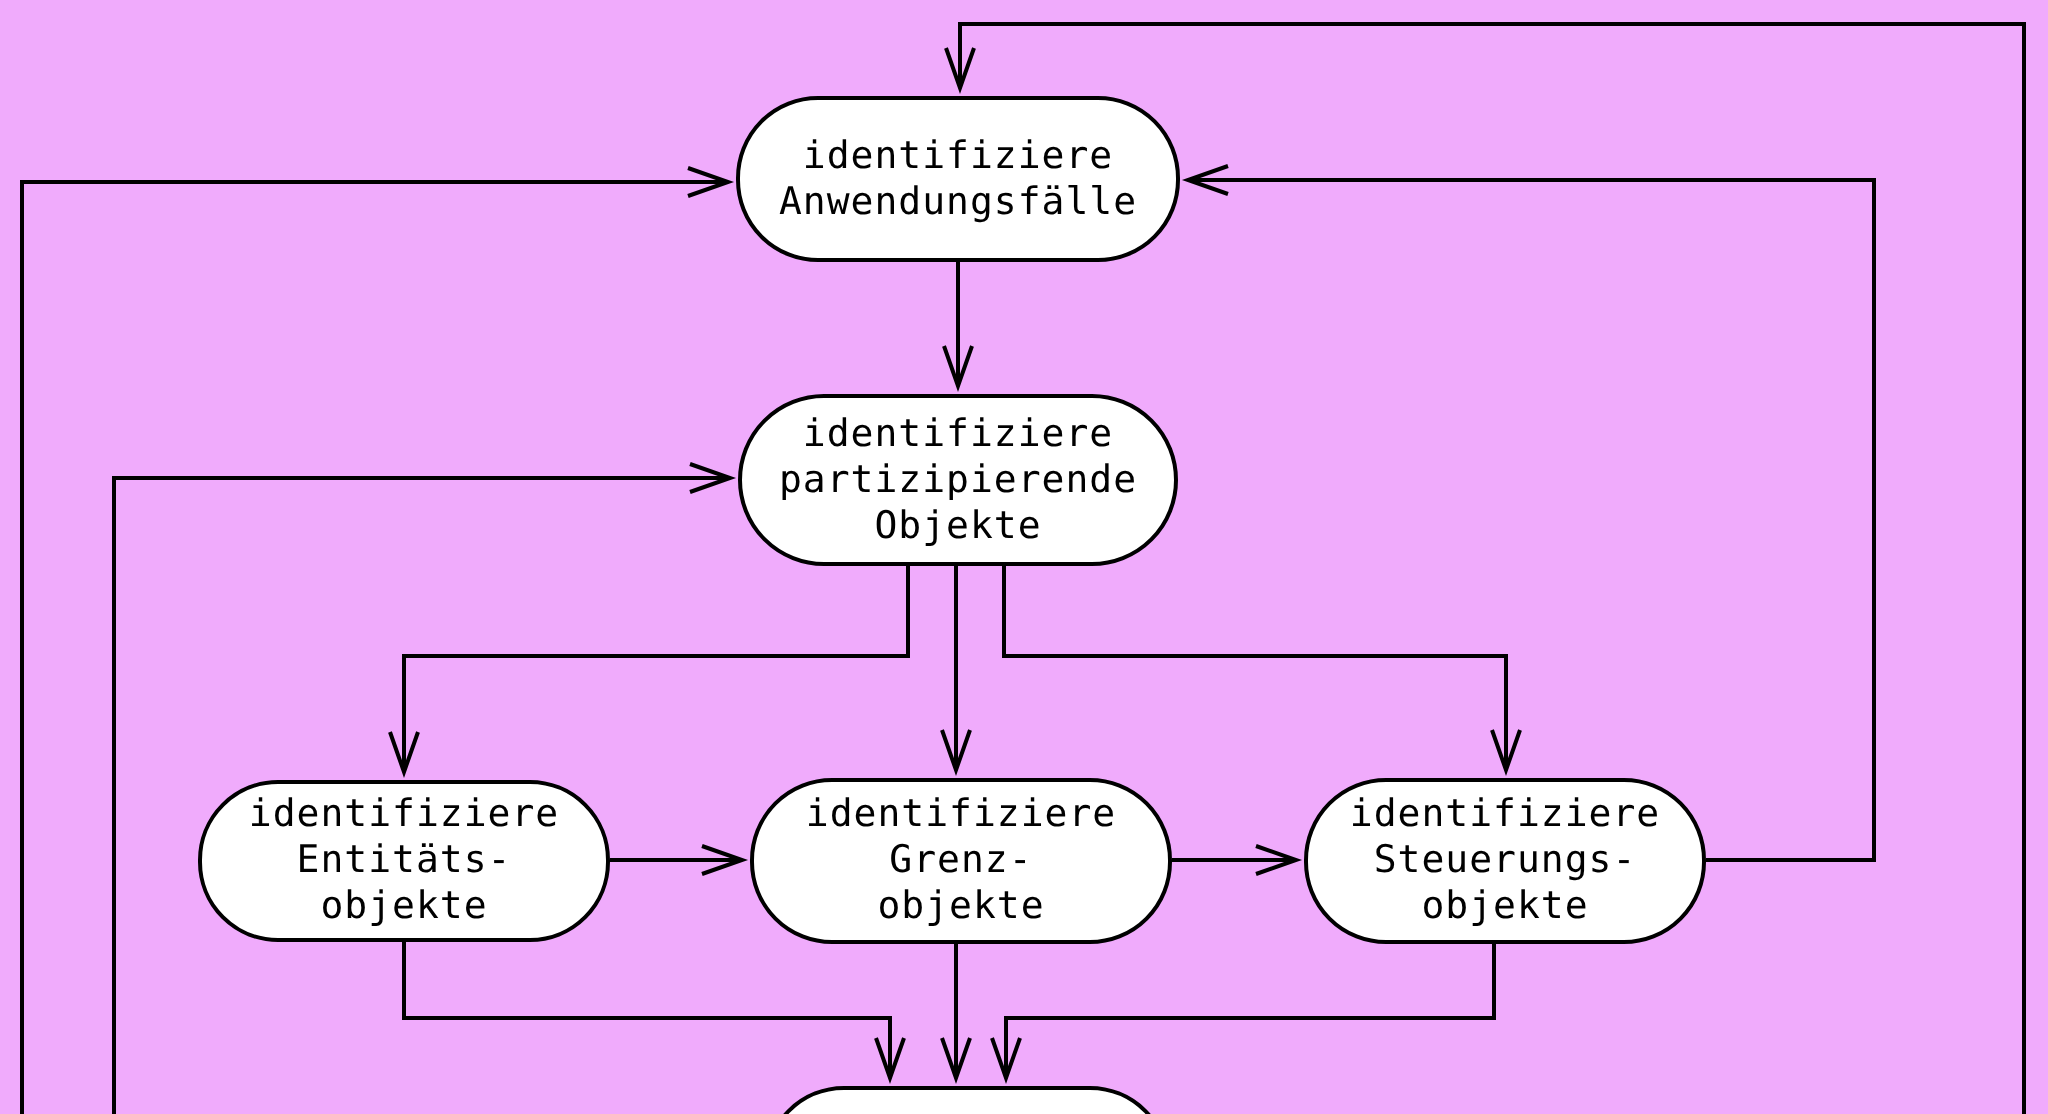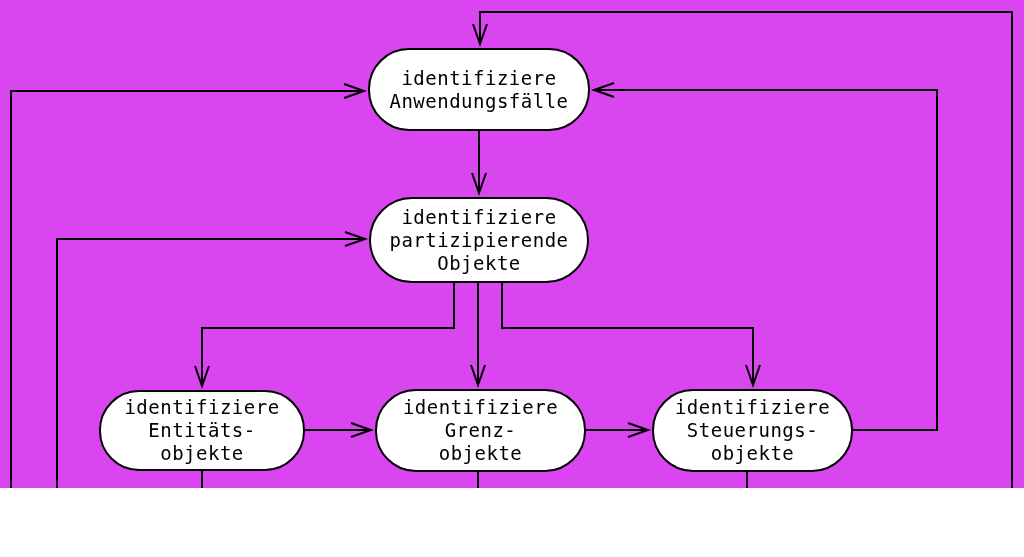--- a/index.html
+++ b/index.html
@@ -3,22 +3,22 @@
 <meta charset="utf-8">
 <style>
   html, body {
     margin: 0;
     padding: 0;
     background: #ffffff;
   }
   .canvas {
     position: relative;
     width: 1024px;
-    height: 488px;
-    background: #d946ef;
+    height: 557px;
+    background: #f0abfc;
     overflow: hidden;
     font-family: "DejaVu Sans Mono", "Liberation Mono", monospace;
   }
   .edges-layer {
     position: absolute;
     left: 0;
     top: 0;
     width: 1024px;
     height: 557px;
     z-index: 1;

